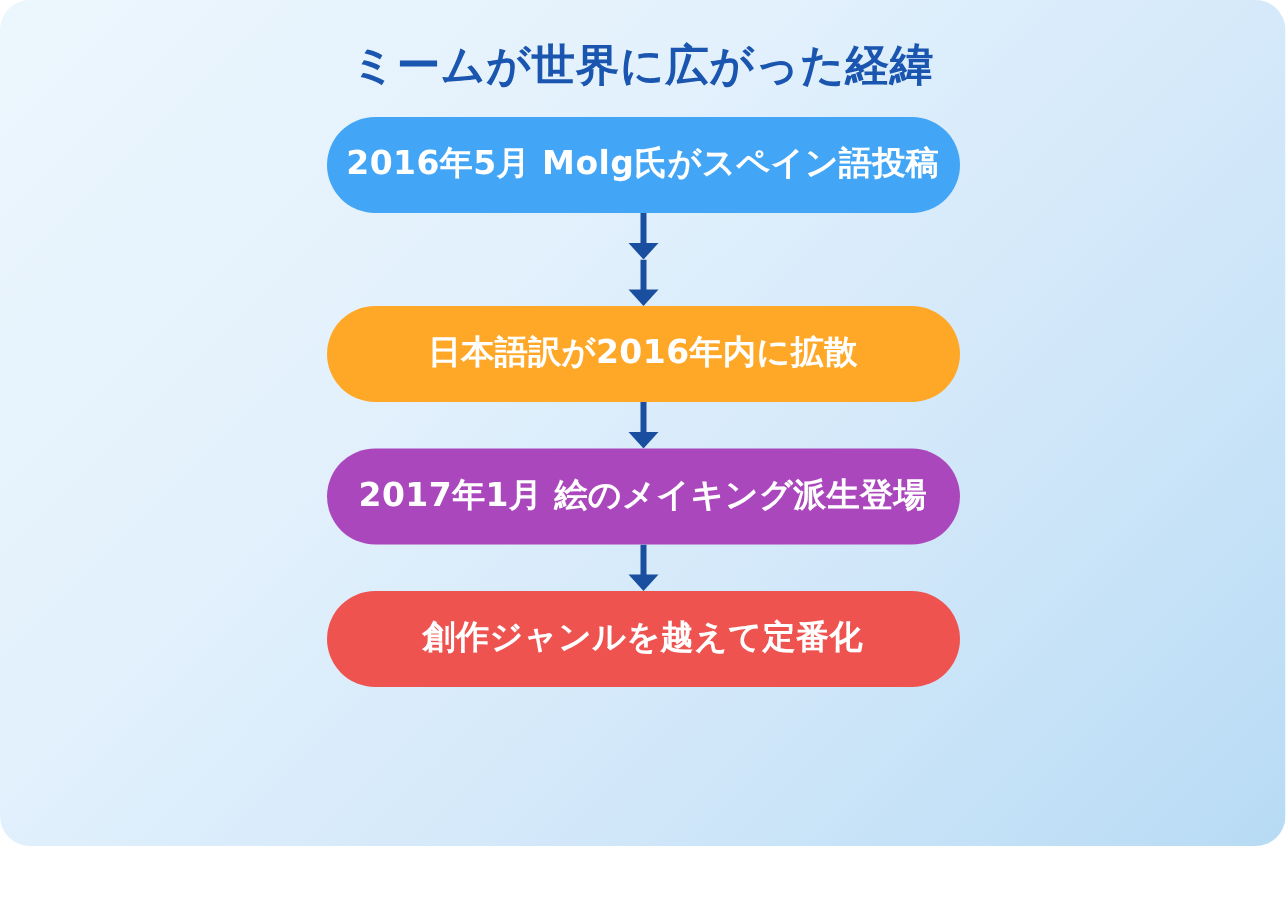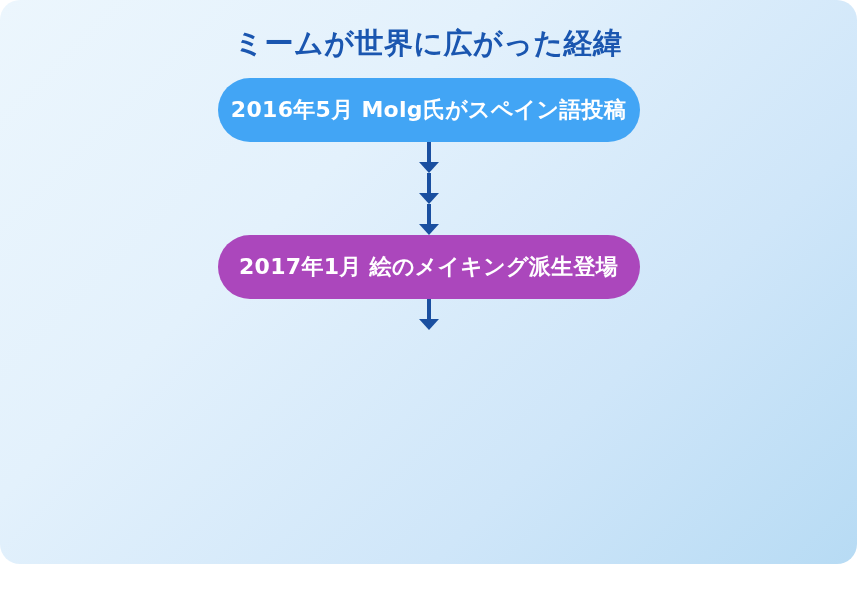--- a/index.html
+++ b/index.html
@@ -88,30 +88,36 @@
       <rect class="arrow-part" x="13" y="0" width="4" height="21" fill="#1a4fa0"></rect>
       <polygon class="arrow-part" points="5,20 25,20 15,31" fill="#1a4fa0"></polygon>
     </svg>
 
 
     <svg class="flow-arrow" viewBox="0 0 30 31">
       <rect class="arrow-part" x="13" y="0" width="4" height="21" fill="#1a4fa0"></rect>
       <polygon class="arrow-part" points="5,20 25,20 15,31" fill="#1a4fa0"></polygon>
     </svg>
 
+    <div class="flow-step" style="background: rgb(255, 167, 38);">
+      <span class="flow-step-label">日本語訳が2016年内に拡散</span>
+    </div>
 
     <svg class="flow-arrow" viewBox="0 0 30 31">
       <rect class="arrow-part" x="13" y="0" width="4" height="21" fill="#1a4fa0"></rect>
       <polygon class="arrow-part" points="5,20 25,20 15,31" fill="#1a4fa0"></polygon>
     </svg>
 
     <div class="flow-step" style="background: rgb(171, 71, 188); justify-content: center;">
       <span class="flow-step-label">2017年1月 絵のメイキング派生登場</span>
     </div>
 
     <svg class="flow-arrow" viewBox="0 0 30 31">
       <rect class="arrow-part" x="13" y="0" width="4" height="21" fill="#1a4fa0"></rect>
       <polygon class="arrow-part" points="5,20 25,20 15,31" fill="#1a4fa0"></polygon>
     </svg>
 
+    <div class="flow-step" style="background: rgb(239, 83, 80);">
+      <span class="flow-step-label">創作ジャンルを越えて定番化</span>
+    </div>
 
   </div>
 </div>
 
 </body></html>

